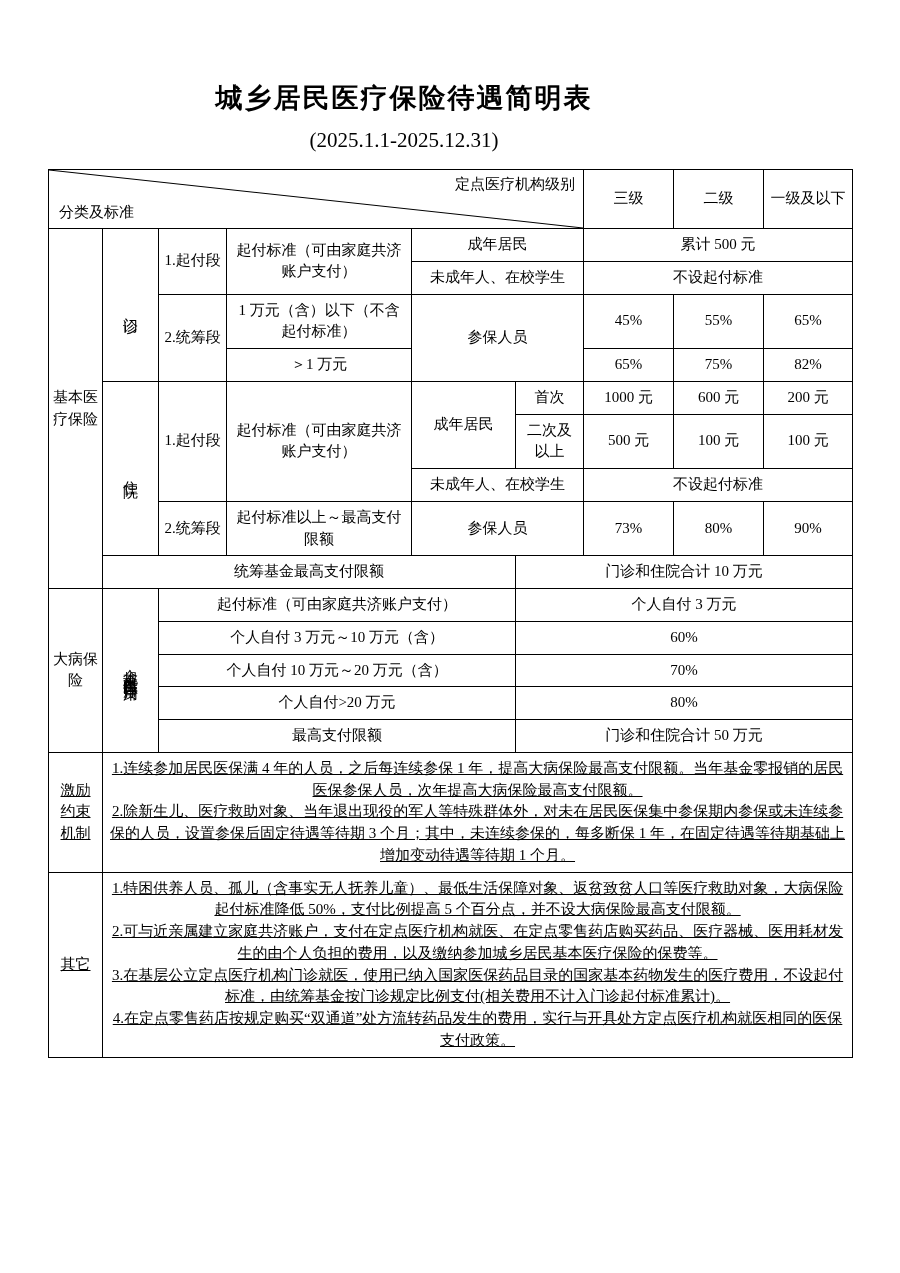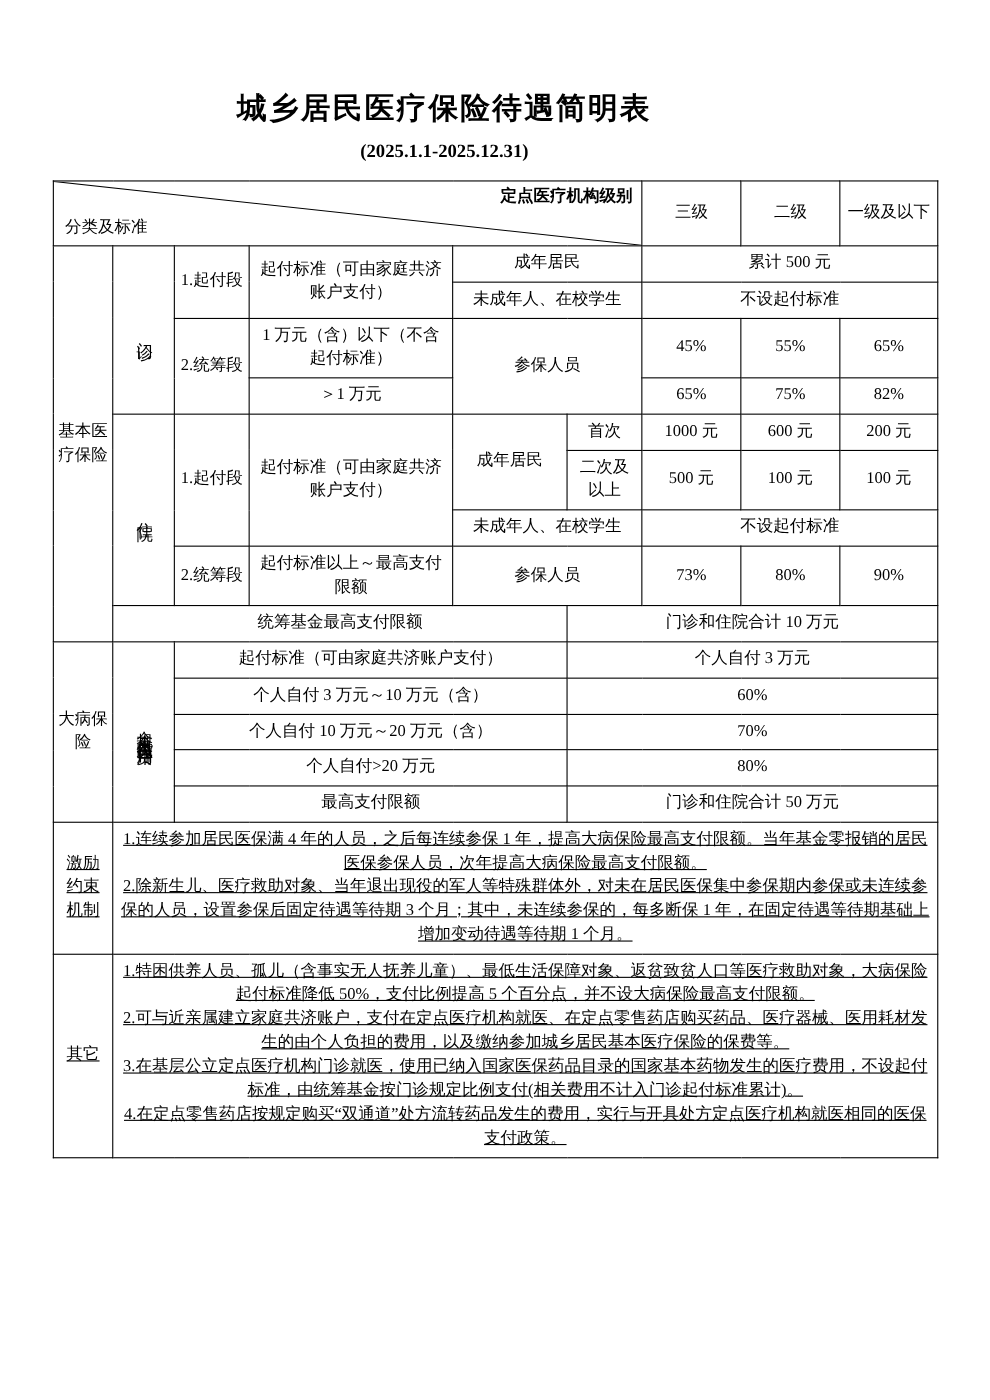--- a/index.html
+++ b/index.html
@@ -21,23 +21,22 @@
   }
   .doc-title {
     text-align: center;
     font-size: 27px;
     font-weight: bold;
     letter-spacing: 2px;
     margin: 20px 0 12px 0;
   }
   .doc-subtitle {
     text-align: center;
-    font-size: 17px;
+    font-size: 21px;
     margin: 12px 0 16px 0;
-    font-weight: bold;
   }
   table.main {
     border-collapse: collapse;
     width: 804px;
     table-layout: fixed;
     font-size: 15px;
   }
   table.main td {
     border: 1px solid #000;
     padding: 5px 4px;
@@ -66,21 +65,20 @@
     position: absolute;
     inset: 0;
     width: 100%;
     height: 100%;
   }
   .corner .tr {
     position: absolute;
     right: 8px;
     top: 4px;
     font-size: 15px;
-    font-weight: bold;
   }
   .corner .bl {
     position: absolute;
     left: 10px;
     bottom: 4px;
     font-size: 15px;
   }
   .notes td {
     text-align: left;
     vertical-align: top;

